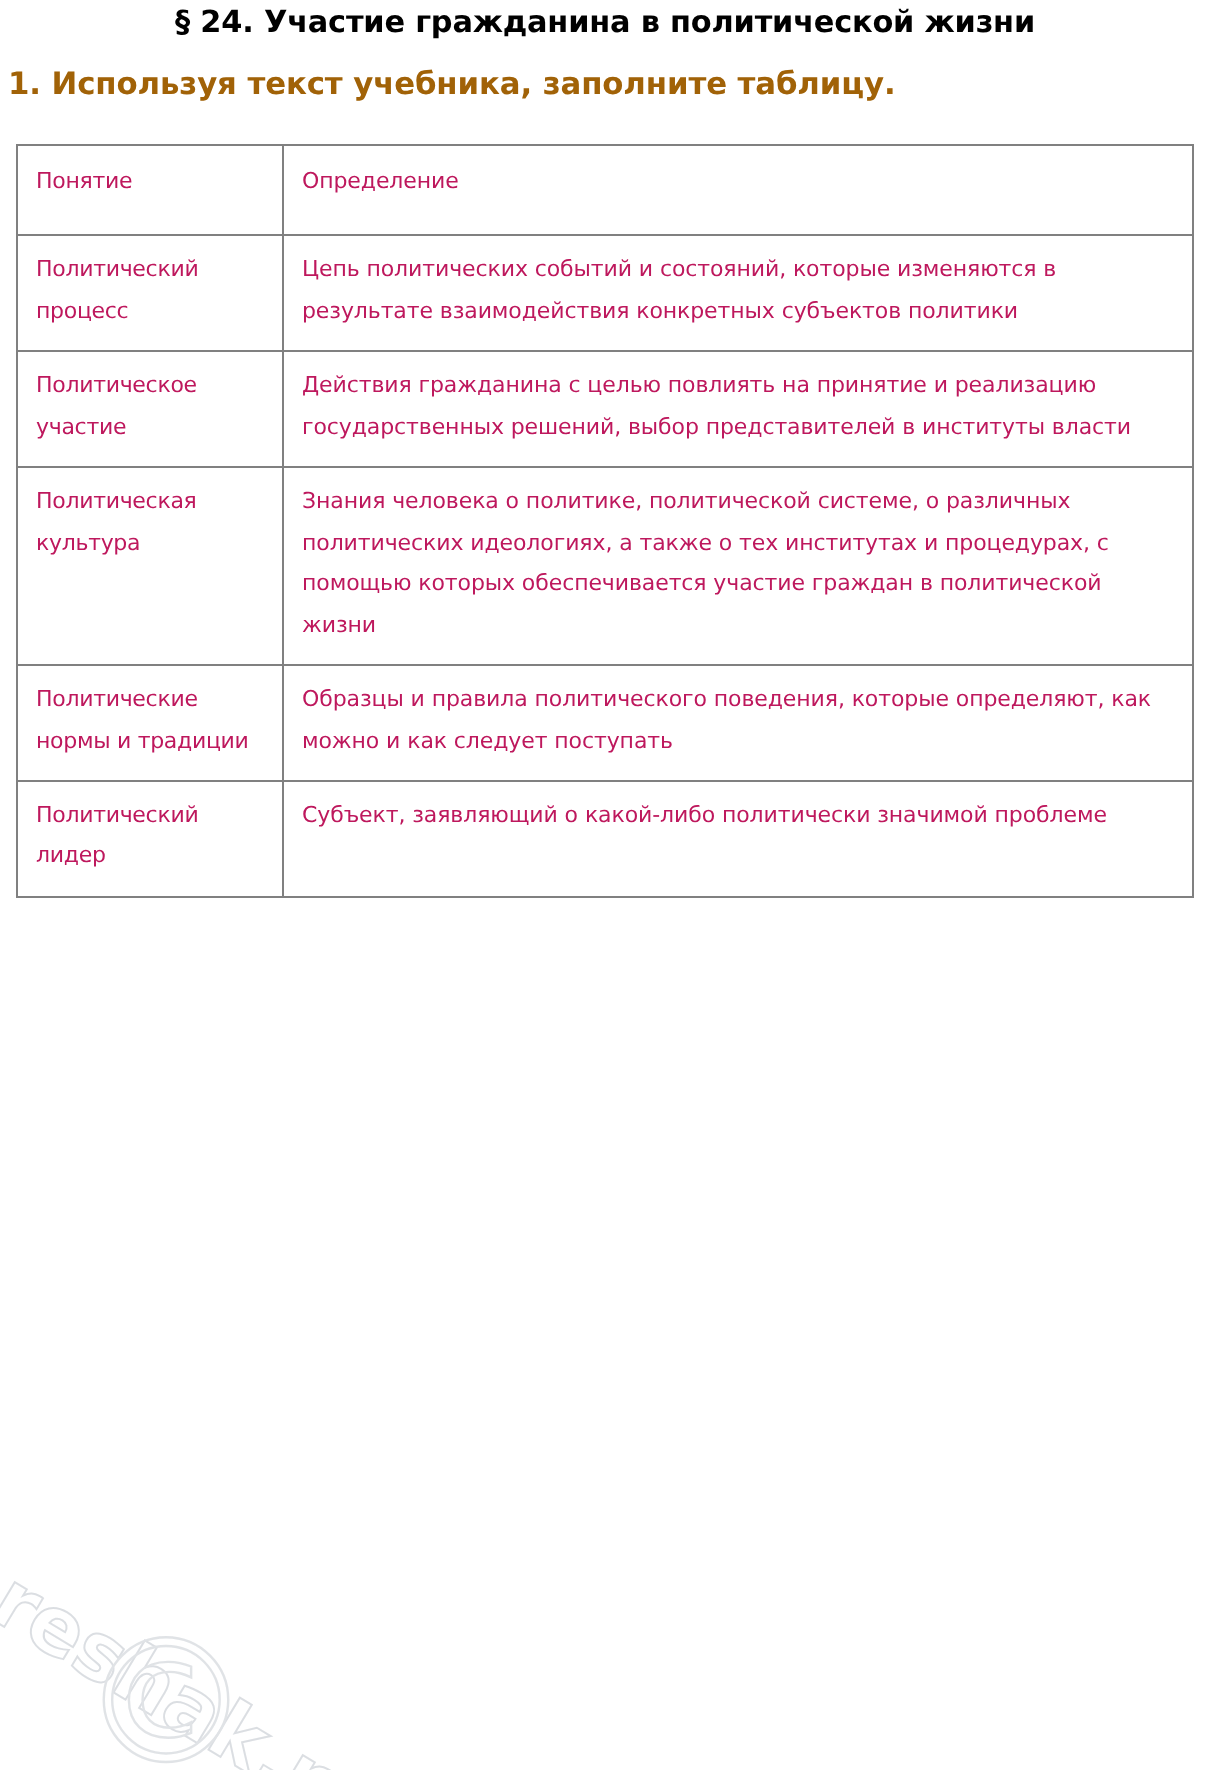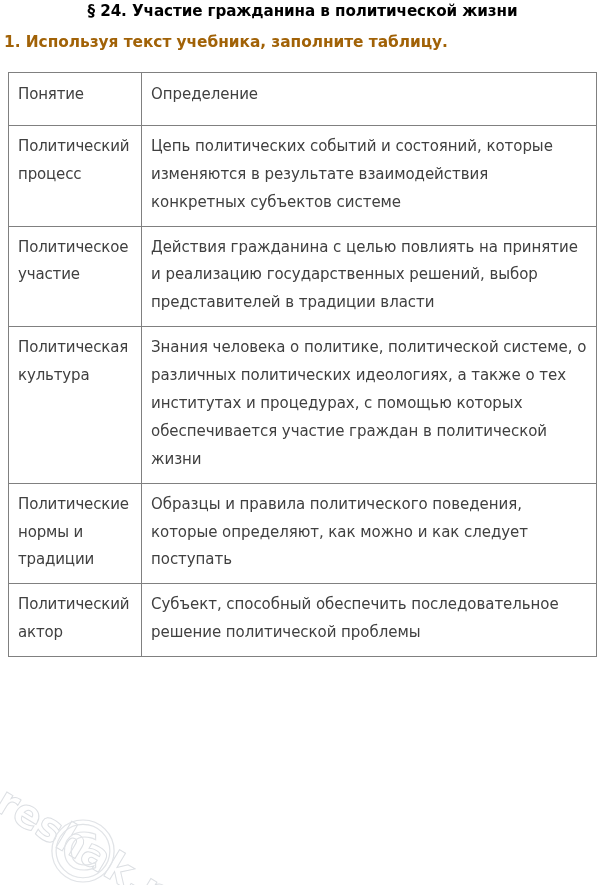--- a/index.html
+++ b/index.html
@@ -60,25 +60,25 @@
     border-collapse: collapse;
     width: 588px;
     table-layout: fixed;
     background: transparent;
   }
   table.concept-table td,
   table.concept-table th {
     border: 1px solid #808080;
     vertical-align: top;
     padding: 7px 9px 9px 9px;
-    font-size: 15px;
+    font-size: 11px;
     font-weight: normal;
     text-align: left;
     line-height: 1.86;
-    color: #404040;
+    color: #be185d;
     background: transparent;
   }
   col.c-term { width: 133px; }
   col.c-def  { width: 455px; }
 
   .cell-term { letter-spacing: -0.15px; }
   .cell-def  { letter-spacing: -0.05px; }
 
   
   tr.head-row td { padding-top: 8px; padding-bottom: 16px; }
@@ -133,37 +133,37 @@
         <col class="c-term">
         <col class="c-def">
       </colgroup>
       <tbody>
         <tr class="head-row">
           <td class="cell-term">Понятие</td>
           <td class="cell-def">Определение</td>
         </tr>
         <tr>
           <td class="cell-term">Политический процесс</td>
-          <td class="cell-def">Цепь политических событий и состояний, которые изменяются в результате взаимодействия конкретных субъектов системе</td>
+          <td class="cell-def">Цепь политических событий и состояний, которые изменяются в результате взаимодействия конкретных субъектов политики</td>
         </tr>
         <tr>
           <td class="cell-term">Политическое участие</td>
-          <td class="cell-def">Действия гражданина с целью повлиять на принятие и реализацию государственных решений, выбор представителей в традиции власти</td>
+          <td class="cell-def">Действия гражданина с целью повлиять на принятие и реализацию государственных решений, выбор представителей в институты власти</td>
         </tr>
         <tr>
           <td class="cell-term">Политическая культура</td>
           <td class="cell-def">Знания человека о политике, политической системе, о различных политических идеологиях, а также о тех институтах и процедурах, с помощью которых обеспечивается участие граждан в политической жизни</td>
         </tr>
         <tr>
           <td class="cell-term">Политические нормы и традиции</td>
           <td class="cell-def">Образцы и правила политического поведения, которые определяют, как можно и как следует поступать</td>
         </tr>
         <tr>
-          <td class="cell-term">Политический актор</td>
-          <td class="cell-def">Субъект, способный обеспечить последовательное решение политической проблемы</td>
+          <td class="cell-term">Политический лидер</td>
+          <td class="cell-def">Субъект, заявляющий о какой-либо политически значимой проблеме</td>
         </tr>
       </tbody>
     </table>
   </div>
 
   <div class="watermark">
     <div class="wm-text">reshak.ru</div>
     <div class="wm-copy">©</div>
   </div>
 

